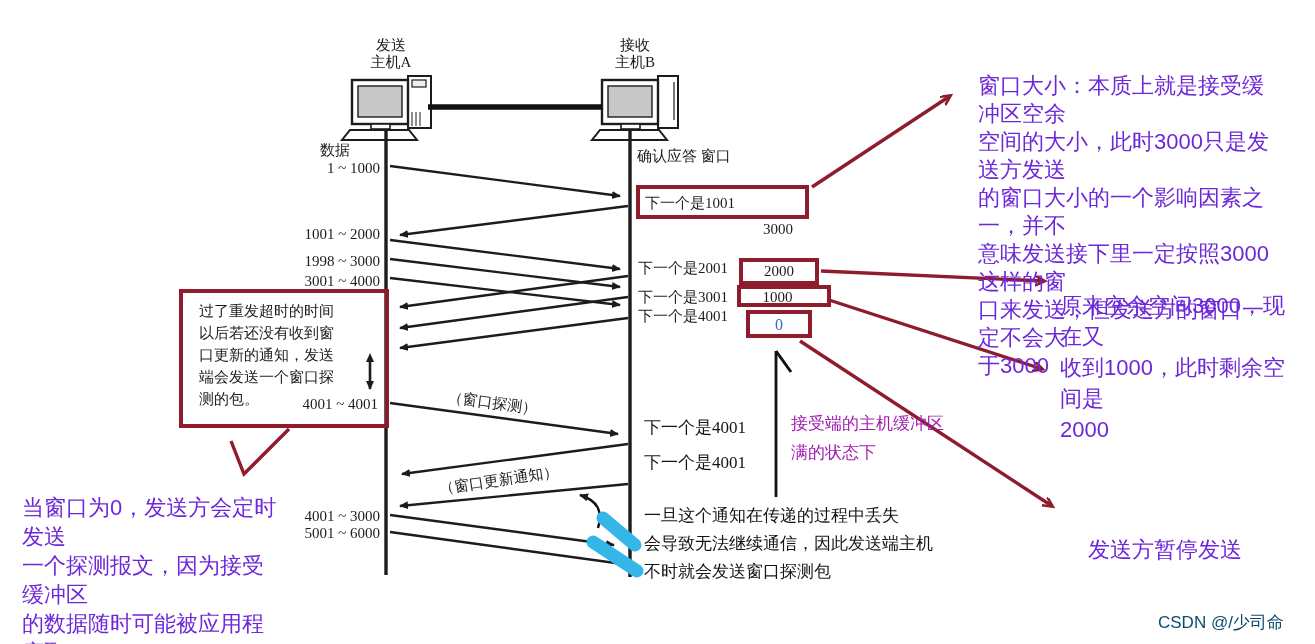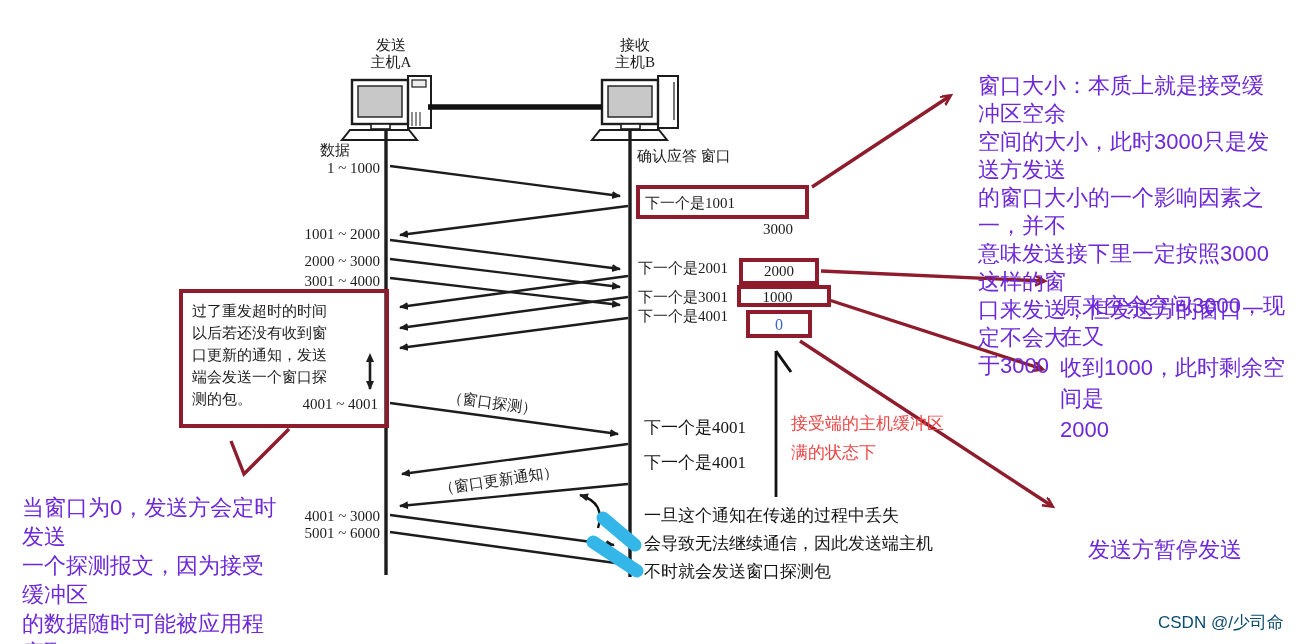--- a/index.html
+++ b/index.html
@@ -106,48 +106,48 @@
 
   <div class="abs print ctr" style="left:356px;top:37px;width:70px;line-height:17px;">发送
 主机A</div>
   <div class="abs print ctr" style="left:600px;top:37px;width:70px;line-height:17px;">接收
 主机B</div>
   <div class="abs print" style="left:320px;top:141px;">数据</div>
   <div class="abs print" style="left:637px;top:147px;">确认应答 窗口</div>
 
   <div class="abs print ra" style="left:280px;top:159px;width:100px;">1 ~ 1000</div>
   <div class="abs print ra" style="left:280px;top:225px;width:100px;text-align:right;">1001 ~ 2000</div>
-  <div class="abs print ra" style="left:280px;top:252px;width:100px;">2000 ~ 3000</div>
+  <div class="abs print ra" style="left:280px;top:252px;width:100px;">1998 ~ 3000</div>
   <div class="abs print ra" style="left:280px;top:272px;width:100px;">3001 ~ 4000</div>
   <div class="abs print ra" style="left:278px;top:395px;width:100px;">4001 ~ 4001</div>
   <div class="abs print ra" style="left:280px;top:507px;width:100px;">4001 ~ 3000</div>
   <div class="abs print ra" style="left:280px;top:524px;width:100px;">5001 ~ 6000</div>
 
   <div class="abs print" style="left:645px;top:194px;">下一个是1001</div>
   <div class="abs print" style="left:763px;top:194px;margin-top:26px;">3000</div>
   <div class="abs print" style="left:638px;top:259px;">下一个是2001</div>
   <div class="abs print ctr" style="left:739px;top:262px;width:80px;">2000</div>
   <div class="abs print" style="left:638px;top:288px;">下一个是3001</div>
   <div class="abs print ctr" style="left:737px;top:288px;width:81px;">1000</div>
   <div class="abs print" style="left:638px;top:307px;">下一个是4001</div>
   <div class="abs print ctr" style="left:746px;top:315px;width:66px;color:#3a66c0;font-size:16px;">0</div>
 
   <div class="abs print-lg" style="left:644px;top:417px;">下一个是4001</div>
   <div class="abs print-lg" style="left:644px;top:452px;">下一个是4001</div>
 
   <div class="abs print rot" style="left:449px;top:388px;transform:rotate(7.5deg);">（窗口探测）</div>
   <div class="abs print rot" style="left:438px;top:480px;transform:rotate(-8.5deg);">（窗口更新通知）</div>
 
-  <div class="abs print" style="left:192px;top:300px;width:178px;line-height:22px;">过了重发超时的时间
+  <div class="abs print" style="left:199px;top:300px;width:178px;line-height:22px;">过了重发超时的时间
 以后若还没有收到窗
 口更新的通知，发送
 端会发送一个窗口探
 测的包。</div>
 
-  <div class="abs" style="left:791px;top:409px;font-size:17px;line-height:29px;color:#ef4444;">接受端的主机缓冲区
+  <div class="abs" style="left:791px;top:409px;font-size:17px;line-height:29px;color:#a21caf;">接受端的主机缓冲区
 满的状态下</div>
 
   <div class="abs" style="left:644px;top:502px;font-size:17px;line-height:28px;color:#141414;">一旦这个通知在传递的过程中丢失
 会导致无法继续通信，因此发送端主机
 不时就会发送窗口探测包</div>
 
   <div class="abs red" style="left:978px;top:72px;width:300px;">窗口大小：本质上就是接受缓冲区空余
 空间的大小，此时3000只是发送方发送
 的窗口大小的一个影响因素之一，并不
 意味发送接下里一定按照3000这样的窗

